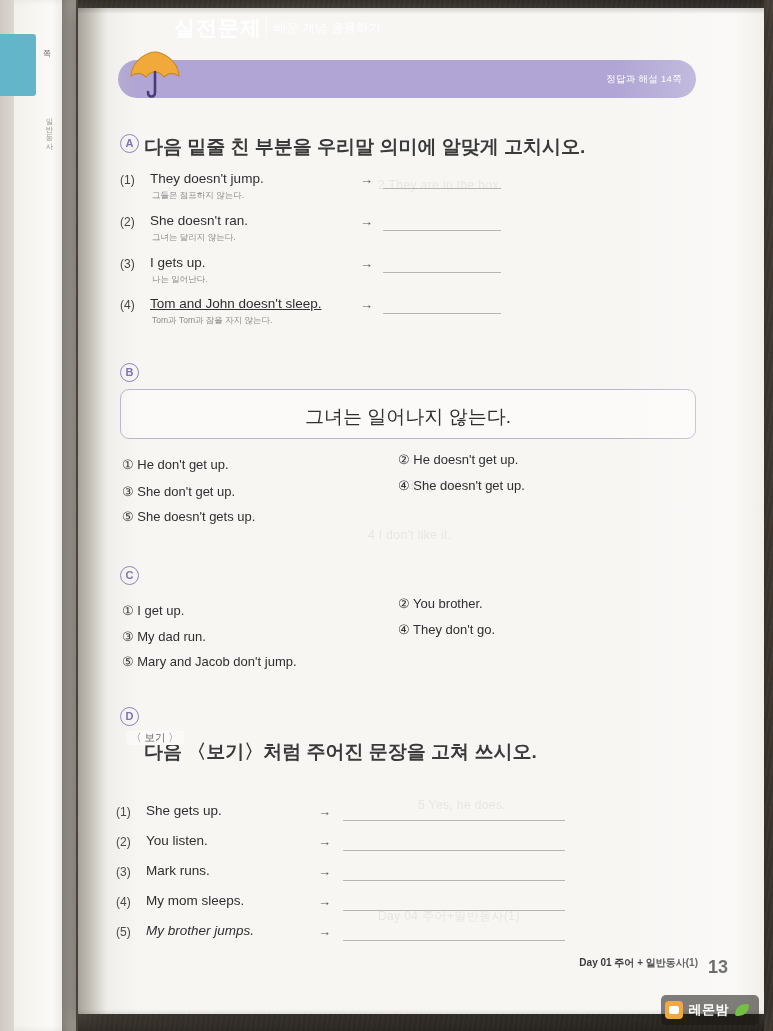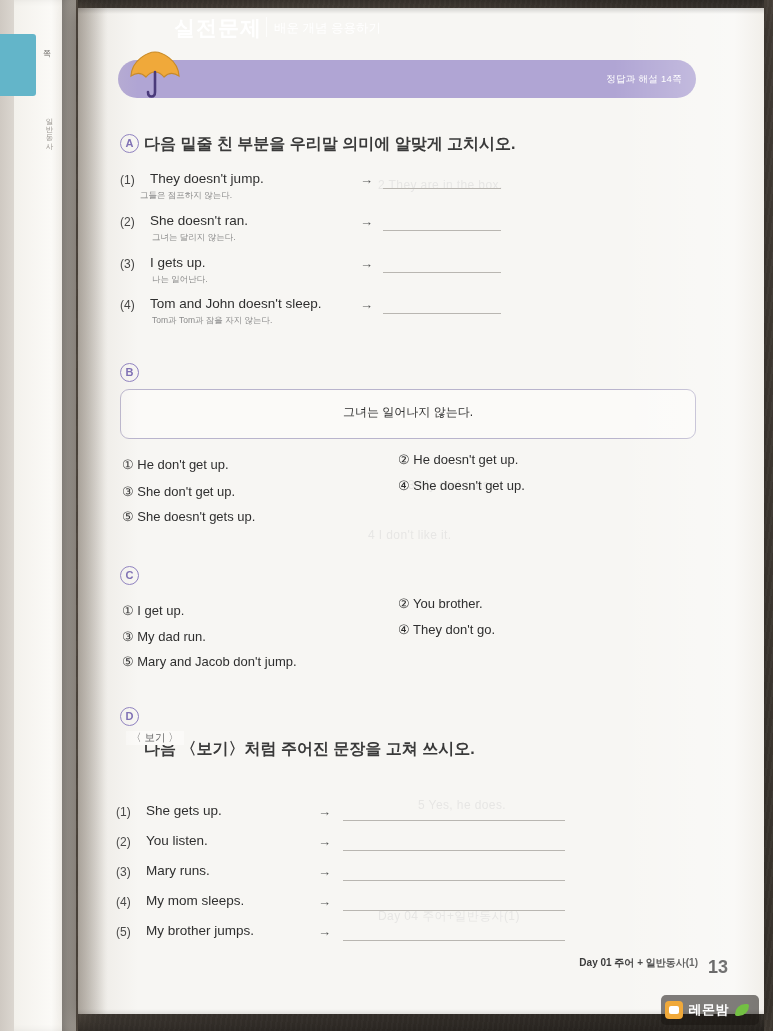--- a/index.html
+++ b/index.html
@@ -180,21 +180,21 @@
   .umbrella {
     position: absolute;
     left: 48px;
     top: 42px;
     width: 58px;
     height: 52px;
   }
   
   .qhead {
     position: absolute;
-    font-size: 16px;
+    font-size: 19px;
     font-weight: bold;
     color: #3a3a3a;
     white-space: nowrap;
   }
   .circle-letter {
     position: absolute;
     width: 17px;
     height: 17px;
     border: 1.4px solid #8d7fc0;
     border-radius: 50%;
@@ -237,21 +237,21 @@
   .box {
     position: absolute;
     border: 1.3px solid #b9b4cd;
     border-radius: 9px;
     background: #fbfaf8;
   }
   .box-text {
     position: absolute;
     width: 100%;
     text-align: center;
-    font-size: 12px;
+    font-size: 19px;
     color: #2f2f2f;
   }
   .choice {
     position: absolute;
     font-size: 13px;
     color: #2f2f2f;
     white-space: nowrap;
   }
   .boki-tag {
     position: absolute;
@@ -371,38 +371,38 @@
       <svg class="umbrella" viewBox="0 0 58 52">
         <path d="M5 26 C6 9, 23 2, 29 2 C35 2, 52 9, 53 26 C46 21, 41 24, 38 27 C34 22, 30 22, 29 22 C28 22, 24 22, 20 27 C17 24, 12 21, 5 26 Z" fill="#f0a93a" stroke="#c98a25" stroke-width="1.2"></path>
         <path d="M29 22 L29 42 C29 48, 22 48, 22 42" fill="none" stroke="#4a3a7a" stroke-width="2.6" stroke-linecap="round"></path>
       </svg>
 
       <div class="circle-letter" style="left:42px; top:126px;">A</div>
       <div class="qhead" style="left:66px; top:126px;">다음 밑줄 친 부분을 우리말 의미에 알맞게 고치시오.</div>
 
       <div class="num" style="left:42px; top:165px;">(1)</div>
       <div class="eng" style="left:72px; top:163px;">They doesn't jump.</div>
-      <div class="kor-small" style="left:62px; top:182px;">그들은 점프하지 않는다.</div>
+      <div class="kor-small" style="left:74px; top:182px;">그들은 점프하지 않는다.</div>
       <div class="arrow" style="left:282px; top:164px;">→</div>
       <div class="blank-line" style="left:305px; top:180px; width:118px;"></div>
 
       <div class="num" style="left:42px; top:207px;">(2)</div>
       <div class="eng" style="left:72px; top:205px;">She doesn't ran.</div>
       <div class="kor-small" style="left:74px; top:224px;">그녀는 달리지 않는다.</div>
       <div class="arrow" style="left:282px; top:206px;">→</div>
       <div class="blank-line" style="left:305px; top:222px; width:118px;"></div>
 
       <div class="num" style="left:42px; top:249px;">(3)</div>
       <div class="eng" style="left:72px; top:247px;">I gets up.</div>
       <div class="kor-small" style="left:74px; top:266px;">나는 일어난다.</div>
       <div class="arrow" style="left:282px; top:248px;">→</div>
       <div class="blank-line" style="left:305px; top:264px; width:118px;"></div>
 
       <div class="num" style="left:42px; top:290px;">(4)</div>
-      <div class="eng" style="left:72px; top:288px;">Tom and John doesn't sleep.</div>
+      <div class="eng" style="left:72px; top:288px;text-decoration:underline;">Tom and John doesn't sleep.</div>
       <div class="kor-small" style="left:74px; top:307px;">Tom과 Tom과 잠을 자지 않는다.</div>
       <div class="arrow" style="left:282px; top:289px;">→</div>
       <div class="blank-line" style="left:305px; top:305px; width:118px;"></div>
 
       <div class="circle-letter" style="left:42px; top:355px;">B</div>
 
       <div class="box" style="left:42px; top:381px; width:574px; height:48px;">
         <div class="box-text" style="top:14px;">그녀는 일어나지 않는다.</div>
       </div>
 
@@ -429,31 +429,31 @@
       <div class="eng" style="left:68px; top:795px;">She gets up.</div>
       <div class="arrow" style="left:240px; top:796px;">→</div>
       <div class="blank-line" style="left:265px; top:812px; width:222px;"></div>
 
       <div class="num" style="left:38px; top:827px;">(2)</div>
       <div class="eng" style="left:68px; top:825px;">You listen.</div>
       <div class="arrow" style="left:240px; top:826px;">→</div>
       <div class="blank-line" style="left:265px; top:842px; width:222px;"></div>
 
       <div class="num" style="left:38px; top:857px;">(3)</div>
-      <div class="eng" style="left:68px; top:855px;">Mary runs.</div>
+      <div class="eng" style="left:68px; top:855px;">Mark runs.</div>
       <div class="arrow" style="left:240px; top:856px;">→</div>
       <div class="blank-line" style="left:265px; top:872px; width:222px;"></div>
 
       <div class="num" style="left:38px; top:887px;">(4)</div>
       <div class="eng" style="left:68px; top:885px;">My mom sleeps.</div>
       <div class="arrow" style="left:240px; top:886px;">→</div>
       <div class="blank-line" style="left:265px; top:902px; width:222px;"></div>
 
       <div class="num" style="left:38px; top:917px;">(5)</div>
-      <div class="eng" style="left:68px; top:915px;">My brother jumps.</div>
+      <div class="eng" style="left:68px; top:915px;font-style:italic;">My brother jumps.</div>
       <div class="arrow" style="left:240px; top:916px;">→</div>
       <div class="blank-line" style="left:265px; top:932px; width:222px;"></div>
 
       <div class="footer-label">Day 01  주어 + 일반동사(1)</div>
       <div class="footer-page">13</div>
 
     </div>
     <div class="page-curve"></div>
     <div class="page-sheen"></div>
   </div>

